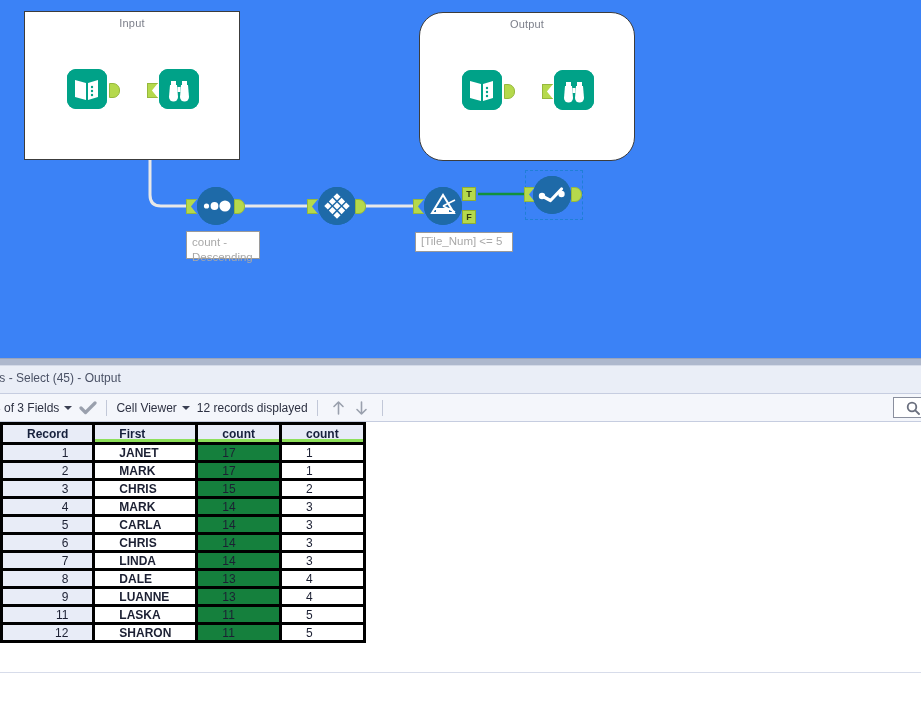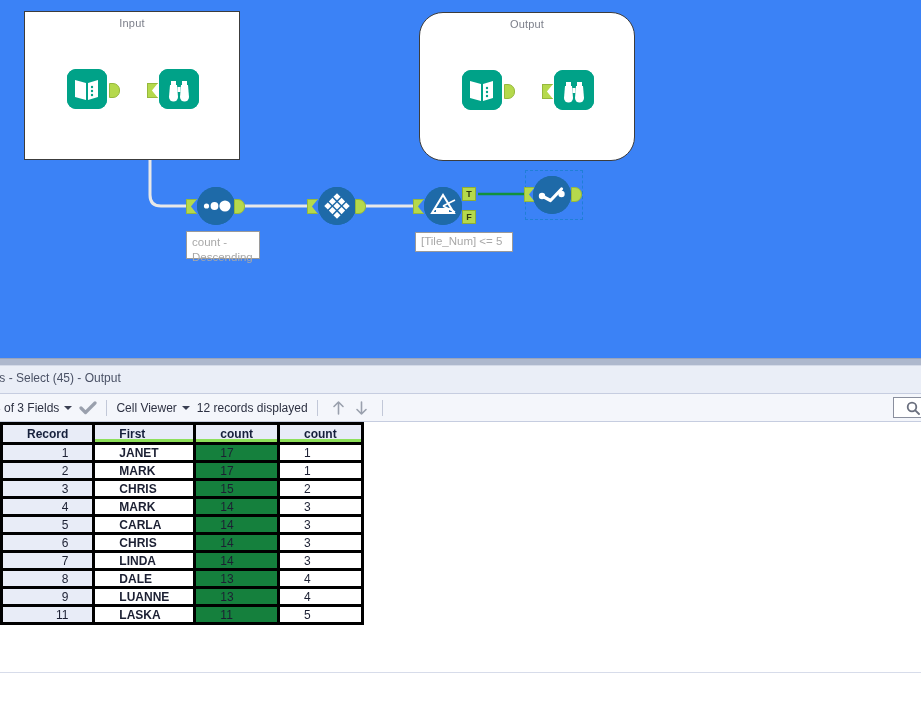--- a/index.html
+++ b/index.html
@@ -483,18 +483,24 @@
             <td class="c-first">LUANNE</td>
             <td class="c-count">13</td>
             <td class="c-rank">4</td>
           </tr>
           <tr>
             <td class="recordcol">11</td>
             <td class="c-first">LASKA</td>
             <td class="c-count">11</td>
             <td class="c-rank">5</td>
           </tr>
+          <tr>
+            <td class="recordcol">12</td>
+            <td class="c-first">SHARON</td>
+            <td class="c-count">11</td>
+            <td class="c-rank">5</td>
+          </tr>
         </tbody>
     </table>
 
     <div id="bottom-strip"></div>
   </div>
 </div>
 
 </body></html>

